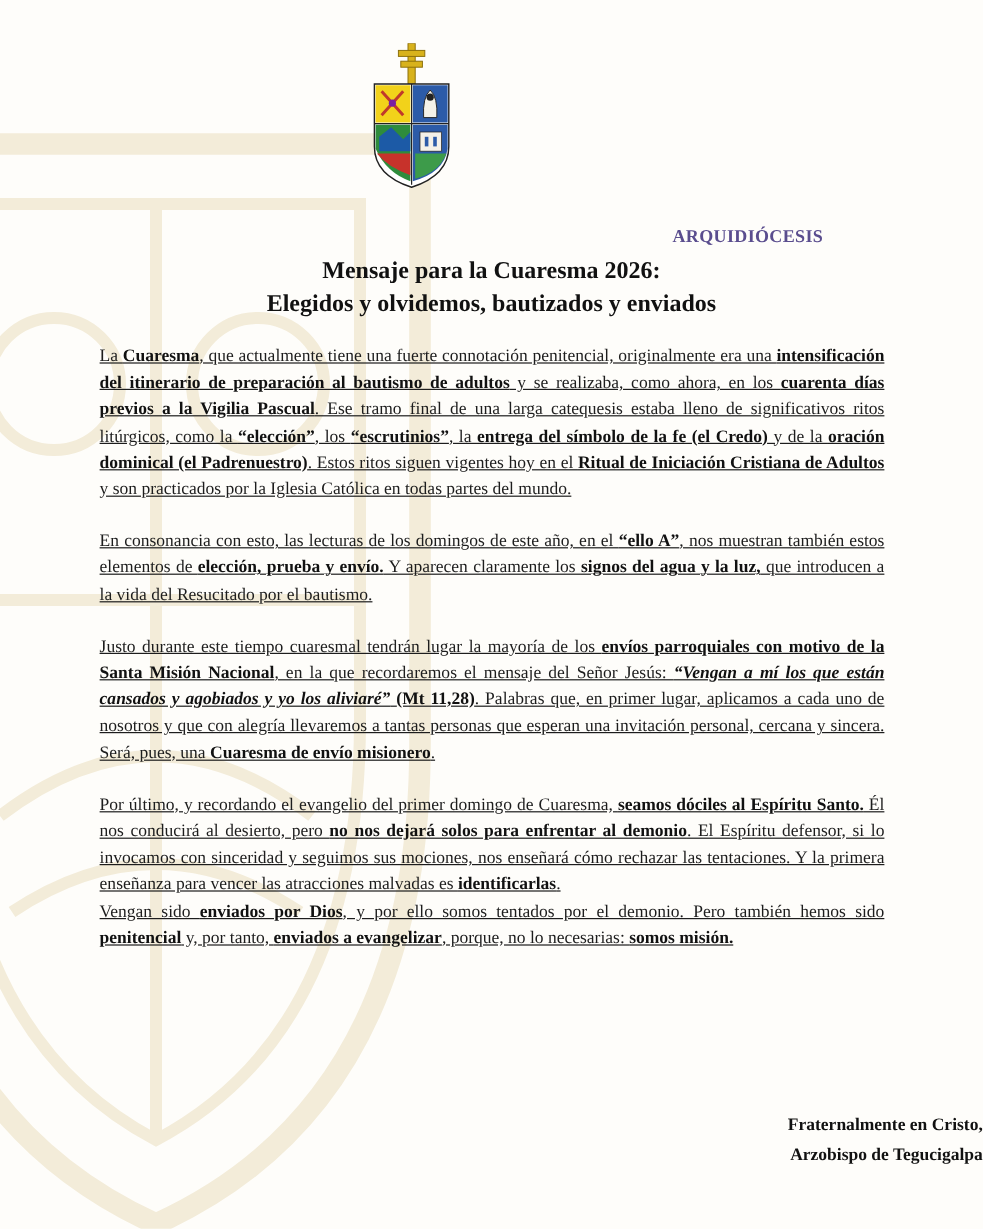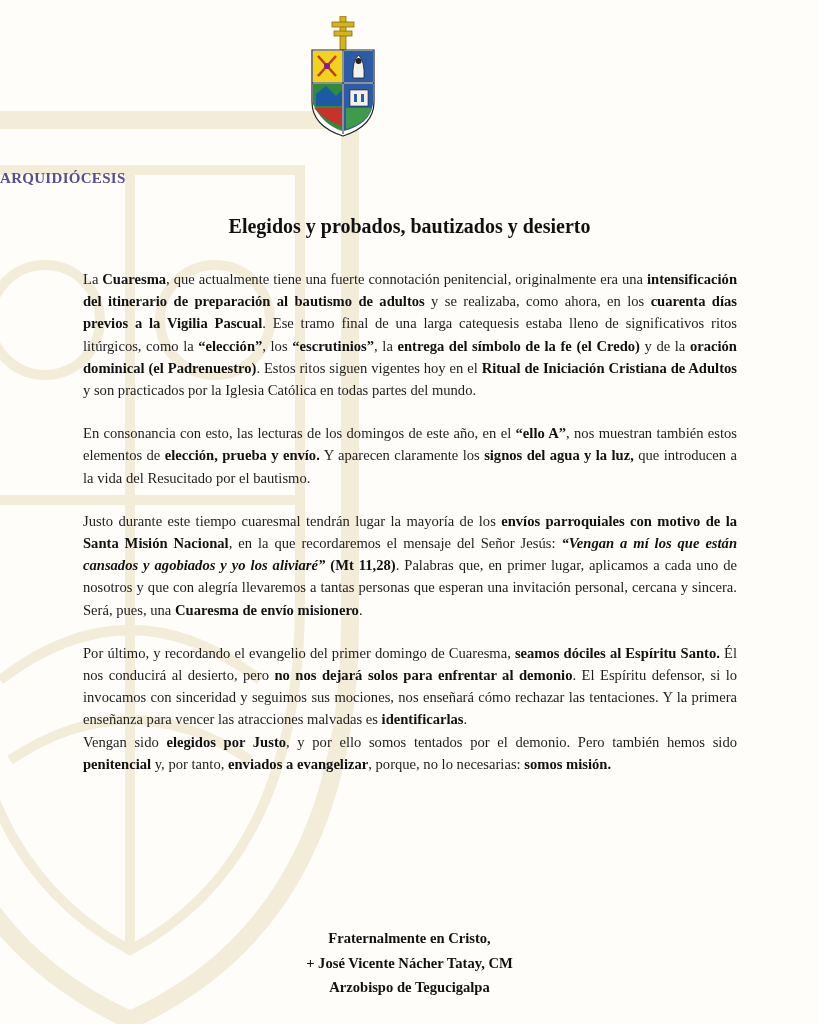--- a/index.html
+++ b/index.html
@@ -20,23 +20,23 @@
       left: -150px;
       top: 60px;
       width: 560px;
       height: 980px;
       pointer-events: none;
       opacity: 1;
     }
     .header {
       position: absolute;
       left: 0;
-      top: 16px;
+      top: 36px;
       width: 686px;
-      text-align: left;
+      text-align: right;
     }
     .logo {
       display: block;
       margin: 0 auto;
       width: 70px;
       height: 122px;
     }
     .org-name {
       margin-top: 30px;
       font-size: 15px;
@@ -52,41 +52,42 @@
       width: 819px;
       text-align: center;
       font-size: 20px;
       font-weight: bold;
       line-height: 27px;
       color: #111;
     }
     .body {
       position: absolute;
       left: 83px;
-      top: 268px;
+      top: 286px;
       width: 654px;
       font-size: 14.6px;
       line-height: 22.2px;
       text-align: justify;
       color: #1d1d1d;
+      text-decoration: underline;
     }
     .body p {
       margin: 0;
     }
     .body p.gap {
       margin-top: 21px;
     }
     .body b { font-weight: bold; color: #111; }
     .body i { font-style: italic; }
     .signature {
       position: absolute;
       top: 926px;
       left: 0;
       width: 819px;
-      text-align: center;
+      text-align: right;
       font-size: 14.6px;
       font-weight: bold;
       line-height: 24.5px;
       color: #111;
     }
   </style>
 </head>
 <body>
 
 <svg class="watermark" viewBox="0 0 560 980">
@@ -131,28 +132,28 @@
 
     <line x1="35" y1="34" x2="35" y2="118" stroke="#222" stroke-width="1"></line>
     <line x1="4" y1="67" x2="66" y2="67" stroke="#222" stroke-width="1"></line>
   </svg>
   <div class="org-name">
     <div>ARQUIDIÓCESIS</div>
   </div>
 </div>
 
 <div class="title">
-  <div>Elegidos y probados, bautizados y desierto</div>
+  <div>Mensaje para la Cuaresma 2026:</div>
+  <div>Elegidos y olvidemos, bautizados y enviados</div>
 </div>
 
 <div class="body" id="body">
     <p><span>La </span><b>Cuaresma</b><span>, que actualmente tiene una fuerte connotación penitencial, originalmente era una </span><b>intensificación del itinerario de preparación al bautismo de adultos</b><span> y se realizaba, como ahora, en los </span><b>cuarenta días previos a la Vigilia Pascual</b><span>. Ese tramo final de una larga catequesis estaba lleno de significativos ritos litúrgicos, como la </span><b>“elección”</b><span>, los </span><b>“escrutinios”</b><span>, la </span><b>entrega del símbolo de la fe (el Credo)</b><span> y de la </span><b>oración dominical (el Padrenuestro)</b><span>. Estos ritos siguen vigentes hoy en el </span><b>Ritual de Iniciación Cristiana de Adultos</b><span> y son practicados por la Iglesia Católica en todas partes del mundo.</span></p>
     <p class="gap"><span>En consonancia con esto, las lecturas de los domingos de este año, en el </span><b>“ello A”</b><span>, nos muestran también estos elementos de </span><b>elección, prueba y envío.</b><span> Y aparecen claramente los </span><b>signos del agua y la luz,</b><span> que introducen a la vida del Resucitado por el bautismo.</span></p>
     <p class="gap"><span>Justo durante este tiempo cuaresmal tendrán lugar la mayoría de los </span><b>envíos parroquiales con motivo de la Santa Misión Nacional</b><span>, en la que recordaremos el mensaje del Señor Jesús: </span><b><i>“Vengan a mí los que están cansados y agobiados y yo los aliviaré”</i></b><span> </span><b>(Mt 11,28)</b><span>. Palabras que, en primer lugar, aplicamos a cada uno de nosotros y que con alegría llevaremos a tantas personas que esperan una invitación personal, cercana y sincera. Será, pues, una </span><b>Cuaresma de envío misionero</b><span>.</span></p>
     <p class="gap"><span>Por último, y recordando el evangelio del primer domingo de Cuaresma, </span><b>seamos dóciles al Espíritu Santo.</b><span> Él nos conducirá al desierto, pero </span><b>no nos dejará solos para enfrentar al demonio</b><span>. El Espíritu defensor, si lo invocamos con sinceridad y seguimos sus mociones, nos enseñará cómo rechazar las tentaciones. Y la primera enseñanza para vencer las atracciones malvadas es </span><b>identificarlas</b><span>.</span></p>
-    <p><span>Vengan sido </span><b>elegidos por Justo</b><span>, y por ello somos tentados por el demonio. Pero también hemos sido </span><b>penitencial</b><span> y, por tanto, </span><b>enviados a evangelizar</b><span>, porque, no lo necesarias: </span><b>somos misión.</b></p>
+    <p><span>Vengan sido </span><b>enviados por Dios</b><span>, y por ello somos tentados por el demonio. Pero también hemos sido </span><b>penitencial</b><span> y, por tanto, </span><b>enviados a evangelizar</b><span>, porque, no lo necesarias: </span><b>somos misión.</b></p>
   </div>
 
 <div class="signature">
   <div>Fraternalmente en Cristo,</div>
-  <div>+ José Vicente Nácher Tatay, CM</div>
   <div>Arzobispo de Tegucigalpa</div>
 </div>
 
 </body></html>

